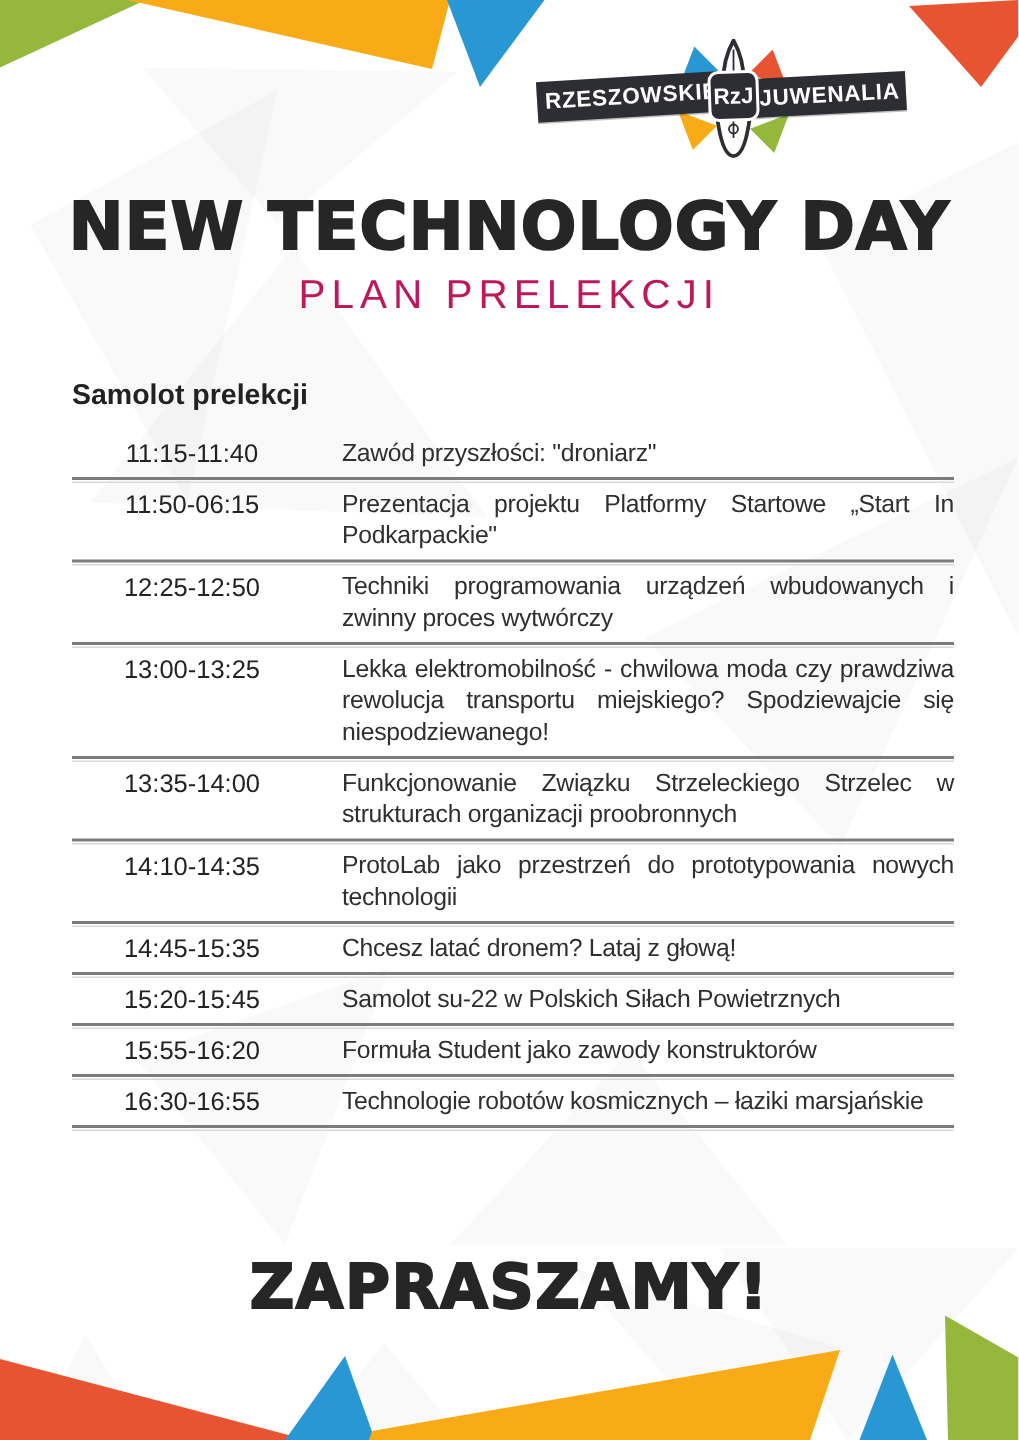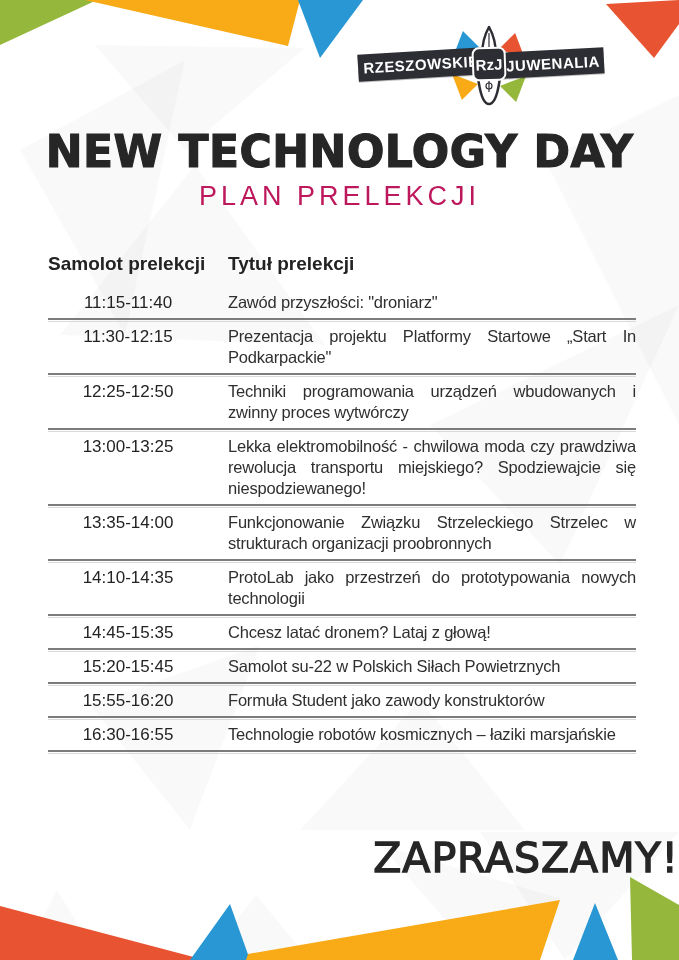--- a/index.html
+++ b/index.html
@@ -57,22 +57,22 @@
   .trow .time{width:160px;text-align:center;font-size:17px;line-height:21px;color:#232323;flex-shrink:0}
   .trow .ttl{margin-left:20px;flex:1;font-size:16.5px;line-height:21px;letter-spacing:-.2px;text-align:justify;color:var(--body)}
 
   
   .place{
     position:absolute;left:0;right:0;top:753px;text-align:center;font-size:18px;
     letter-spacing:.8px;color:var(--ink);white-space:nowrap;
   }
   .place b{font-family:"DejaVu Sans","Liberation Sans",sans-serif;font-weight:bold;-webkit-text-stroke:.6px var(--ink)}
   .closing{
-    position:absolute;left:0;right:0;top:834px;text-align:right;color:var(--ink);
-    font-family:"DejaVu Sans","Liberation Sans",sans-serif;font-weight:normal;font-size:41px;
+    position:absolute;left:0;right:0;top:834px;text-align:center;color:var(--ink);
+    font-family:"DejaVu Sans","Liberation Sans",sans-serif;font-weight:bold;font-size:41px;
     letter-spacing:1px;-webkit-text-stroke:1.4px var(--ink);
   }
 </style>
 </head>
 <body>
 
 <svg class="deco" viewBox="0 0 679 960" aria-hidden="true">
 
   <g fill="#000" fill-opacity="0.025">
     <polygon points="95,45 305,48 185,150"></polygon>
@@ -116,29 +116,28 @@
     <div class="banner banner-right">JUWENALIA</div>
     <div class="badge">RzJ</div>
   </div>
 
   <div class="title">NEW TECHNOLOGY DAY</div>
   <div class="subtitle">PLAN PRELEKCJI</div>
 
   <div class="schedule">
     <div class="thead">
       <div class="col-time">Samolot prelekcji</div>
-      <div class="col-title">Tytuł prelekcji</div>
     </div>
 
     <div class="trow">
       <div class="time">11:15-11:40</div>
       <div class="ttl">Zawód przyszłości: "droniarz"</div>
     </div>
     <div class="trow">
-      <div class="time">11:30-12:15</div>
+      <div class="time">11:50-06:15</div>
       <div class="ttl">Prezentacja projektu Platformy Startowe „Start In Podkarpackie"</div>
     </div>
     <div class="trow">
       <div class="time">12:25-12:50</div>
       <div class="ttl">Techniki programowania urządzeń wbudowanych i zwinny proces wytwórczy</div>
     </div>
     <div class="trow">
       <div class="time">13:00-13:25</div>
       <div class="ttl">Lekka elektromobilność - chwilowa moda czy prawdziwa rewolucja transportu miejskiego? Spodziewajcie się niespodziewanego!</div>
     </div>

